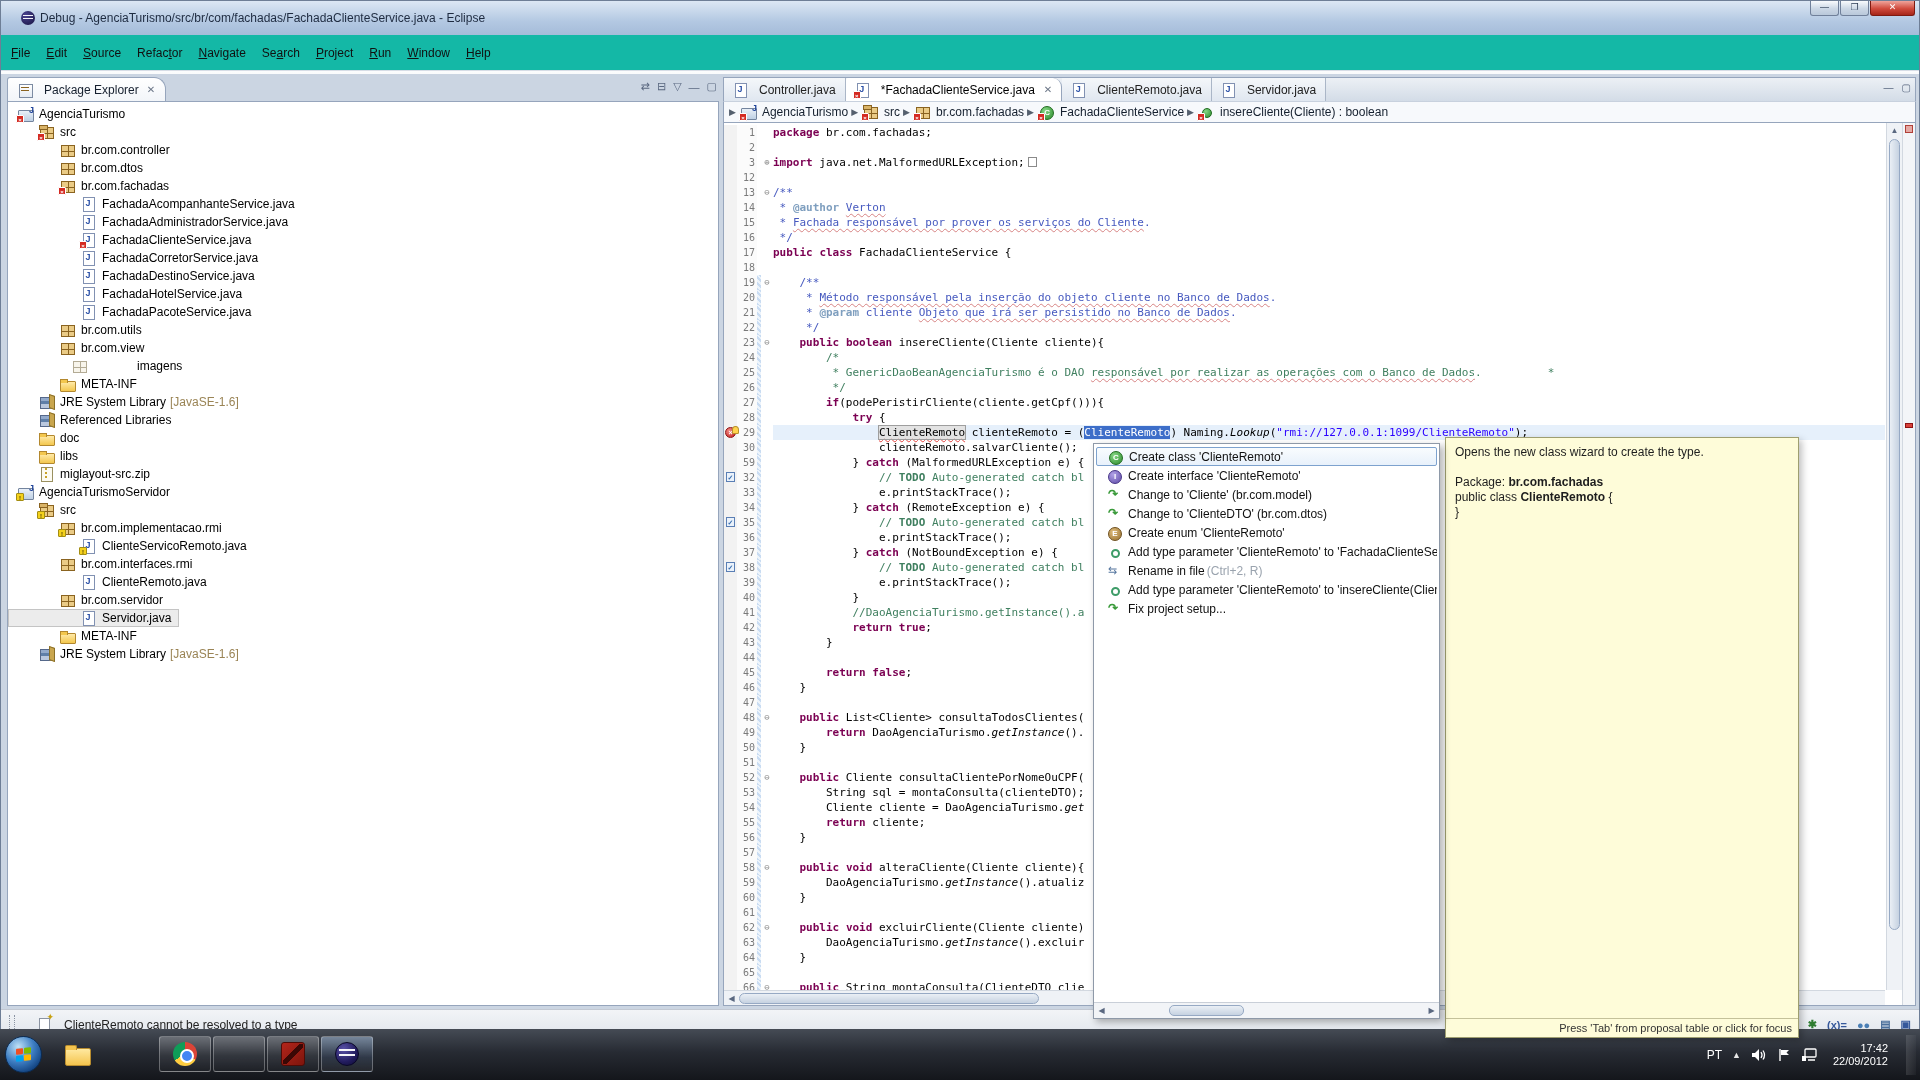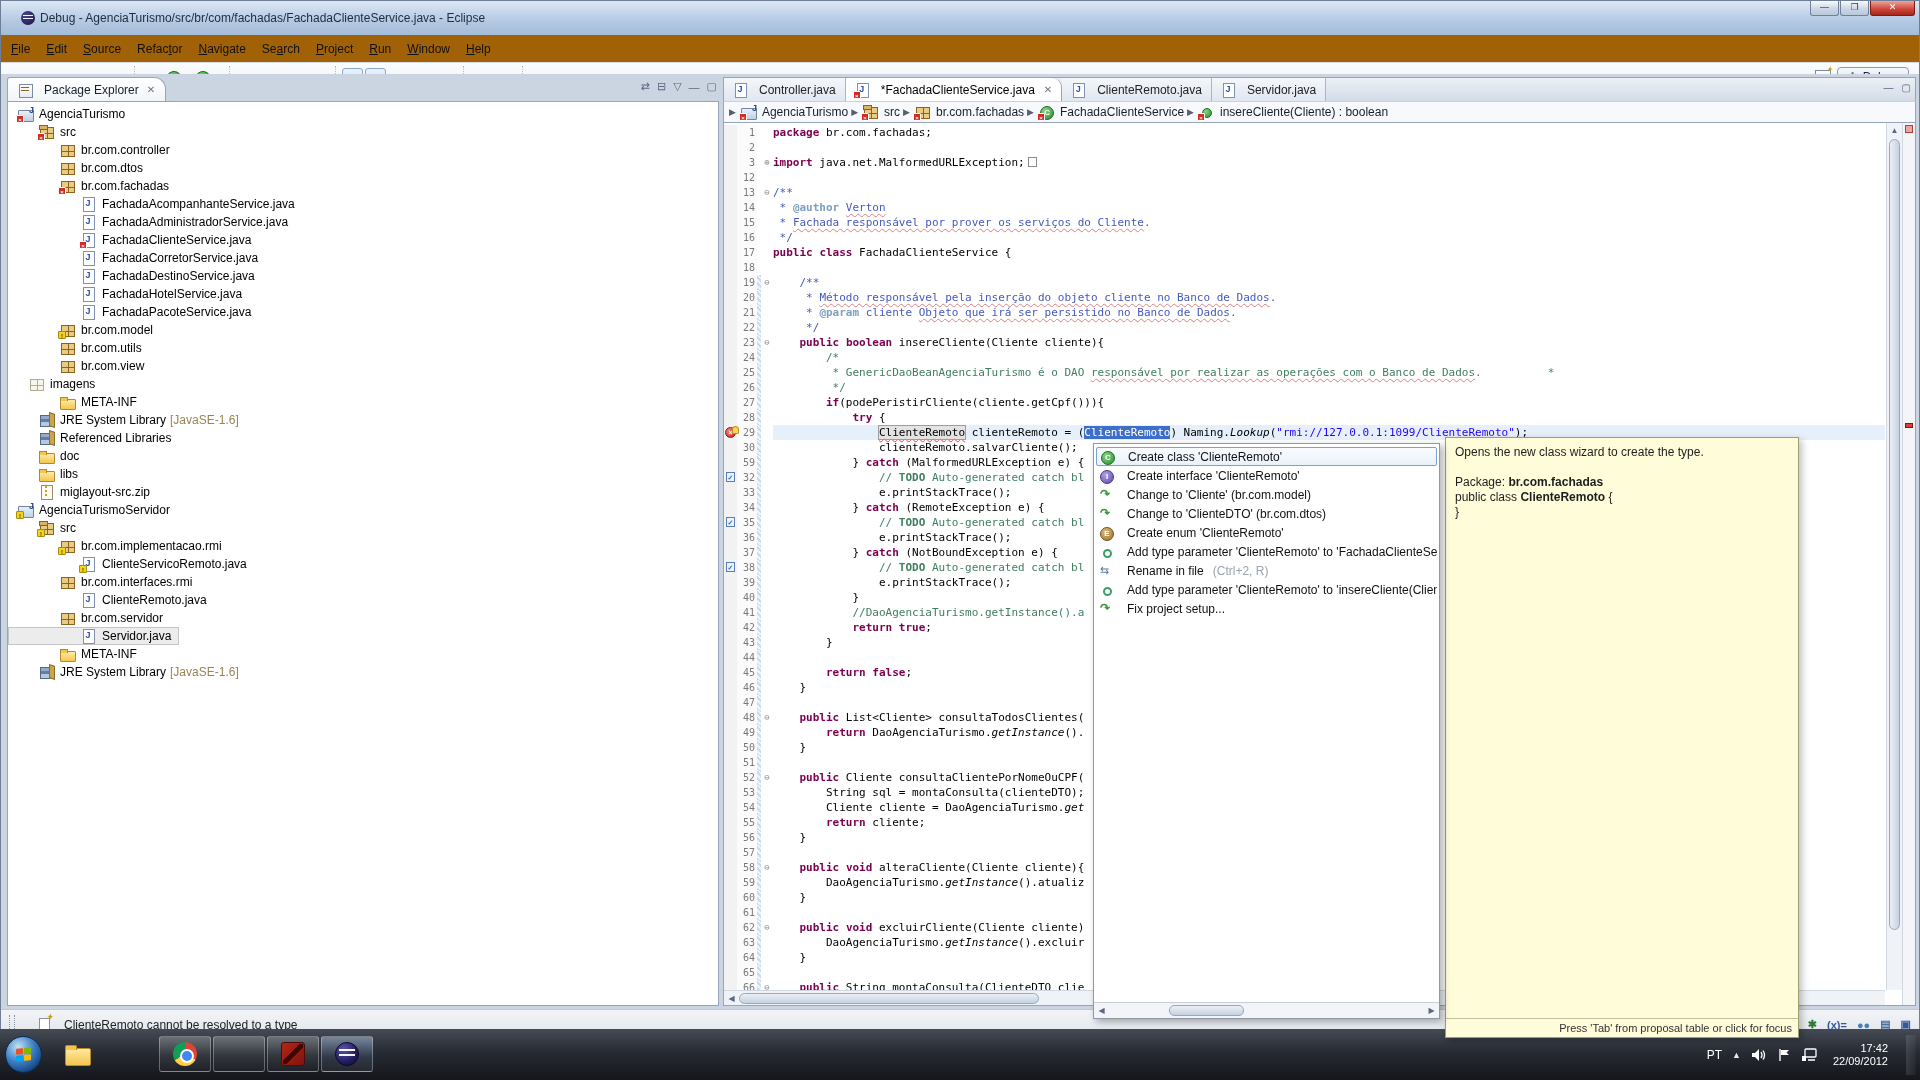--- a/index.html
+++ b/index.html
@@ -9,21 +9,21 @@
   
   .win{position:absolute;left:0;top:0;right:0;bottom:40px;background:#BFCFE4;border:1px solid #6E7E96}
   .titlebar{height:34px;background:linear-gradient(#DCE7F4,#B3C8E2 60%,#A5BCD9);display:flex;align-items:center;padding:0 20px;font-size:12px;color:#1E2B40;position:relative}
   .title-ic{width:14px;height:14px;border-radius:50%;background:radial-gradient(circle at 35% 30%,#4A4390,#16123F);margin-right:5px;position:relative;flex:none}
   .title-ic:before{content:"";position:absolute;left:2px;top:4px;right:2px;height:6px;background:repeating-linear-gradient(180deg,rgba(255,255,255,.95) 0 1px,transparent 1px 3px)}
   .wbtns{position:absolute;right:4px;top:0;display:flex;gap:1px}
   .wc{width:29px;height:15px;border:1px solid #70809A;border-top:none;background:linear-gradient(#F8FAFD,#CBD7E5 55%,#B9C8DA);border-radius:0 0 3px 3px;font-size:9px;line-height:13px;text-align:center;color:#2A3A52}
   .wc.close{width:45px;background:linear-gradient(#EFA49B,#D04A3C 55%,#A62619);color:#fff;border-color:#7E1A10}
 
   
-  .menubar{height:28px;background:#a16207;border-bottom:1px solid #D7DDE6;display:flex;align-items:center;padding-left:2px;font-size:12px;color:#111}
+  .menubar{height:36px;background:#14b8a6;border-bottom:1px solid #D7DDE6;display:flex;align-items:center;padding-left:2px;font-size:12px;color:#111}
   .menu-item{padding:2px 8px}
   .menu-item .u{text-decoration:underline}
 
   
   .toolbar{height:33px;background:linear-gradient(#FBFCFD,#E9EDF2);border-bottom:1px solid #C6CDD8;display:flex;align-items:center;position:relative}
   .tb-group{display:flex;align-items:center;height:26px;padding:0 5px;border-left:1px dotted #B3BBC7;margin-left:2px}
   .tb-group:first-child{border-left:none}
   .tb-btn{min-width:21px;height:22px;display:flex;align-items:center;justify-content:center;border-radius:3px;margin:0 1px;border:1px solid transparent}
   .tb-btn .g{font-size:13px}
   .tb-btn.pressed{background:linear-gradient(#EAF2FB,#D3E3F6);border:1px solid #8AA7CC}
@@ -125,21 +125,21 @@
   .overview{position:absolute;top:0;right:0;width:13px;bottom:0;background:#F3F5F8;border-left:1px solid #D2D8E0}
   .ov-corner{position:absolute;right:2px;top:2px;width:8px;height:8px;background:#E5A9A4;border:1px solid #B04038}
   .ov-err{position:absolute;right:2px;top:300px;width:8px;height:5px;background:#D8413A;border:1px solid #8E1212}
   .hscroll{position:absolute;left:0;bottom:0;height:15px;right:30px;background:#EFF2F6;border-top:1px solid #D2D8E0;display:flex;align-items:center}
   .hscroll .ar{width:15px;text-align:center;font-size:8px;color:#5A6880}
   .hscroll .thumb{height:11px;width:300px;background:linear-gradient(#EAEFF5,#C6D2E1);border:1px solid #96A9C4;border-radius:6px}
 
   
   .qf{position:absolute;left:1093px;top:443px;width:347px;height:576px;background:#FFF;border:1px solid #8E99A8;box-shadow:3px 3px 7px rgba(0,0,0,.3);z-index:40;display:flex;flex-direction:column}
   .qf-list{flex:1;padding:3px 2px;overflow:hidden}
-  .qf-item{height:19px;display:flex;align-items:center;gap:7px;padding:0 3px;font-size:12px;color:#111;white-space:nowrap;overflow:hidden}
+  .qf-item{height:19px;display:flex;align-items:center;gap:0;padding:0 11px;font-size:12px;color:#111;white-space:nowrap;overflow:hidden}
   .qf-item.selected{border:1px solid #7DA2CE;background:linear-gradient(#F9FCFE,#E8F1FB);border-radius:2px}
   .qf-item .sc{color:#9AA3AE;margin-left:2px}
   .qf-hscroll{height:16px;border-top:1px solid #C9CFD8;background:#F2F4F7;display:flex;align-items:center}
   .qf-hscroll .ar{width:15px;text-align:center;font-size:8px;color:#5A6880}
   .qf-hscroll .track{flex:1;position:relative;height:100%}
   .qf-hscroll .thumb{position:absolute;left:60px;width:75px;top:2px;bottom:2px;background:linear-gradient(#EAEFF5,#C6D2E1);border:1px solid #96A9C4;border-radius:5px}
 
   
   .info{position:absolute;left:1445px;top:437px;width:354px;height:601px;background:#FEFCD9;border:1px solid #9E9E70;z-index:39;font-size:12px;color:#1E1E1E;box-shadow:3px 3px 7px rgba(0,0,0,.25)}
   .info-body{padding:7px 9px;line-height:15px}
@@ -364,34 +364,28 @@
           </div>
           <div class="trow" style="padding-left: 73px;">
             <span class="ic ic-jfile"></span>
             <span class="tlabel">FachadaHotelService.java</span>
           </div>
           <div class="trow" style="padding-left: 73px;">
             <span class="ic ic-jfile"></span>
             <span class="tlabel">FachadaPacoteService.java</span>
           </div>
           <div class="trow" style="padding-left: 52px;">
-            <span class="ic ic-package">
-              <span class="bd bd-warn"></span>
-            </span>
-            <span class="tlabel">br.com.model</span>
-          </div>
-          <div class="trow" style="padding-left: 52px;">
             <span class="ic ic-package"></span>
             <span class="tlabel">br.com.utils</span>
           </div>
           <div class="trow" style="padding-left: 52px;">
             <span class="ic ic-package"></span>
             <span class="tlabel">br.com.view</span>
           </div>
-          <div class="trow" style="padding-left: 21px;">
+          <div class="trow" style="padding-left: 64px; gap: 44px;">
             <span class="ic ic-package-empty"></span>
             <span class="tlabel">imagens</span>
           </div>
           <div class="trow" style="padding-left: 52px;">
             <span class="ic ic-folder"></span>
             <span class="tlabel">META-INF</span>
           </div>
           <div class="trow" style="padding-left: 31px;">
             <span class="ic ic-library"></span>
             <span class="tlabel">JRE System Library</span>

